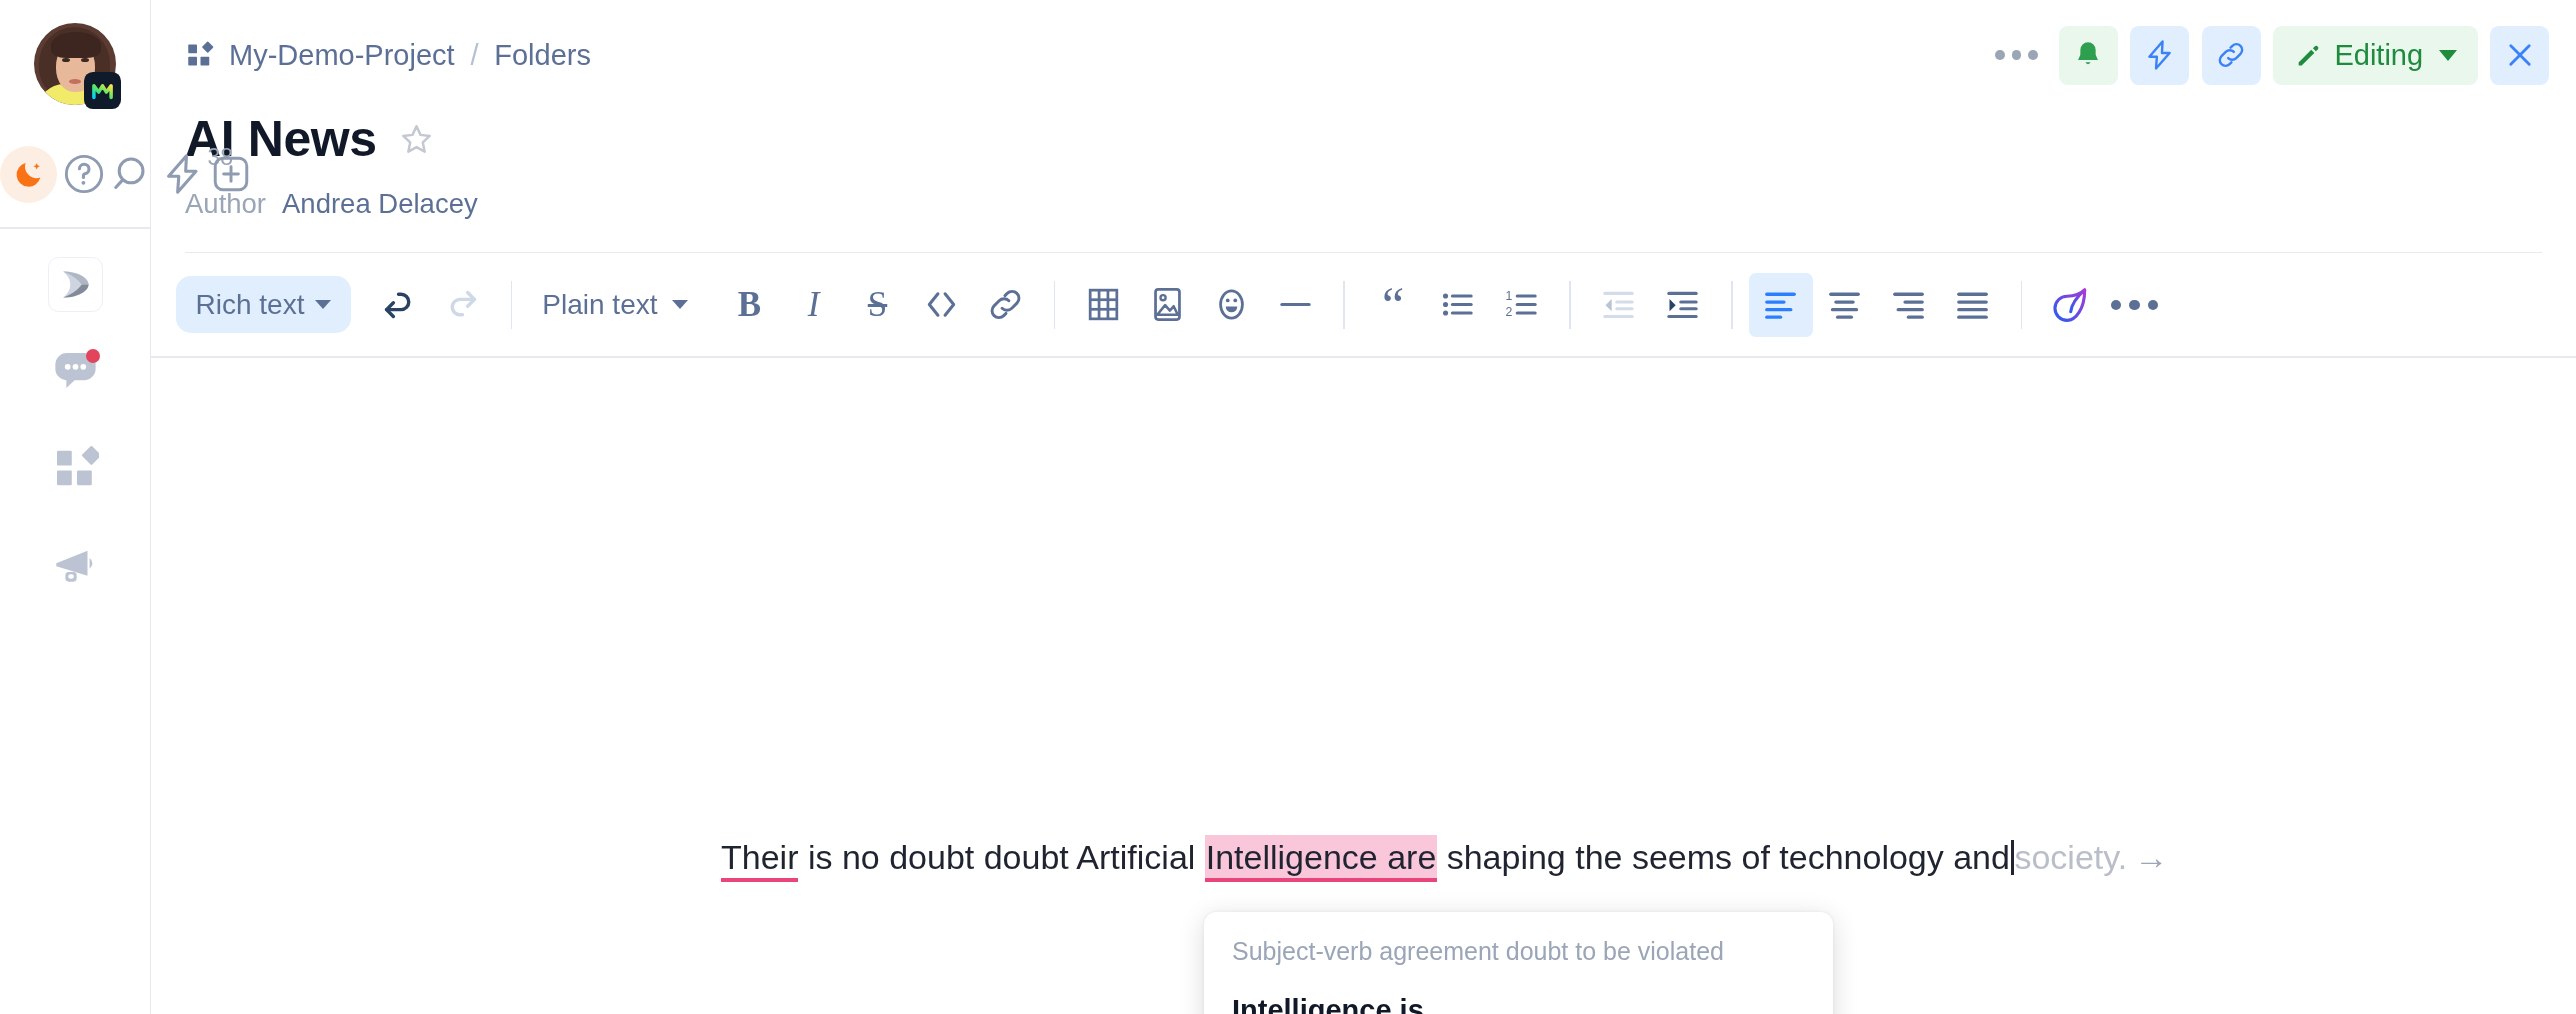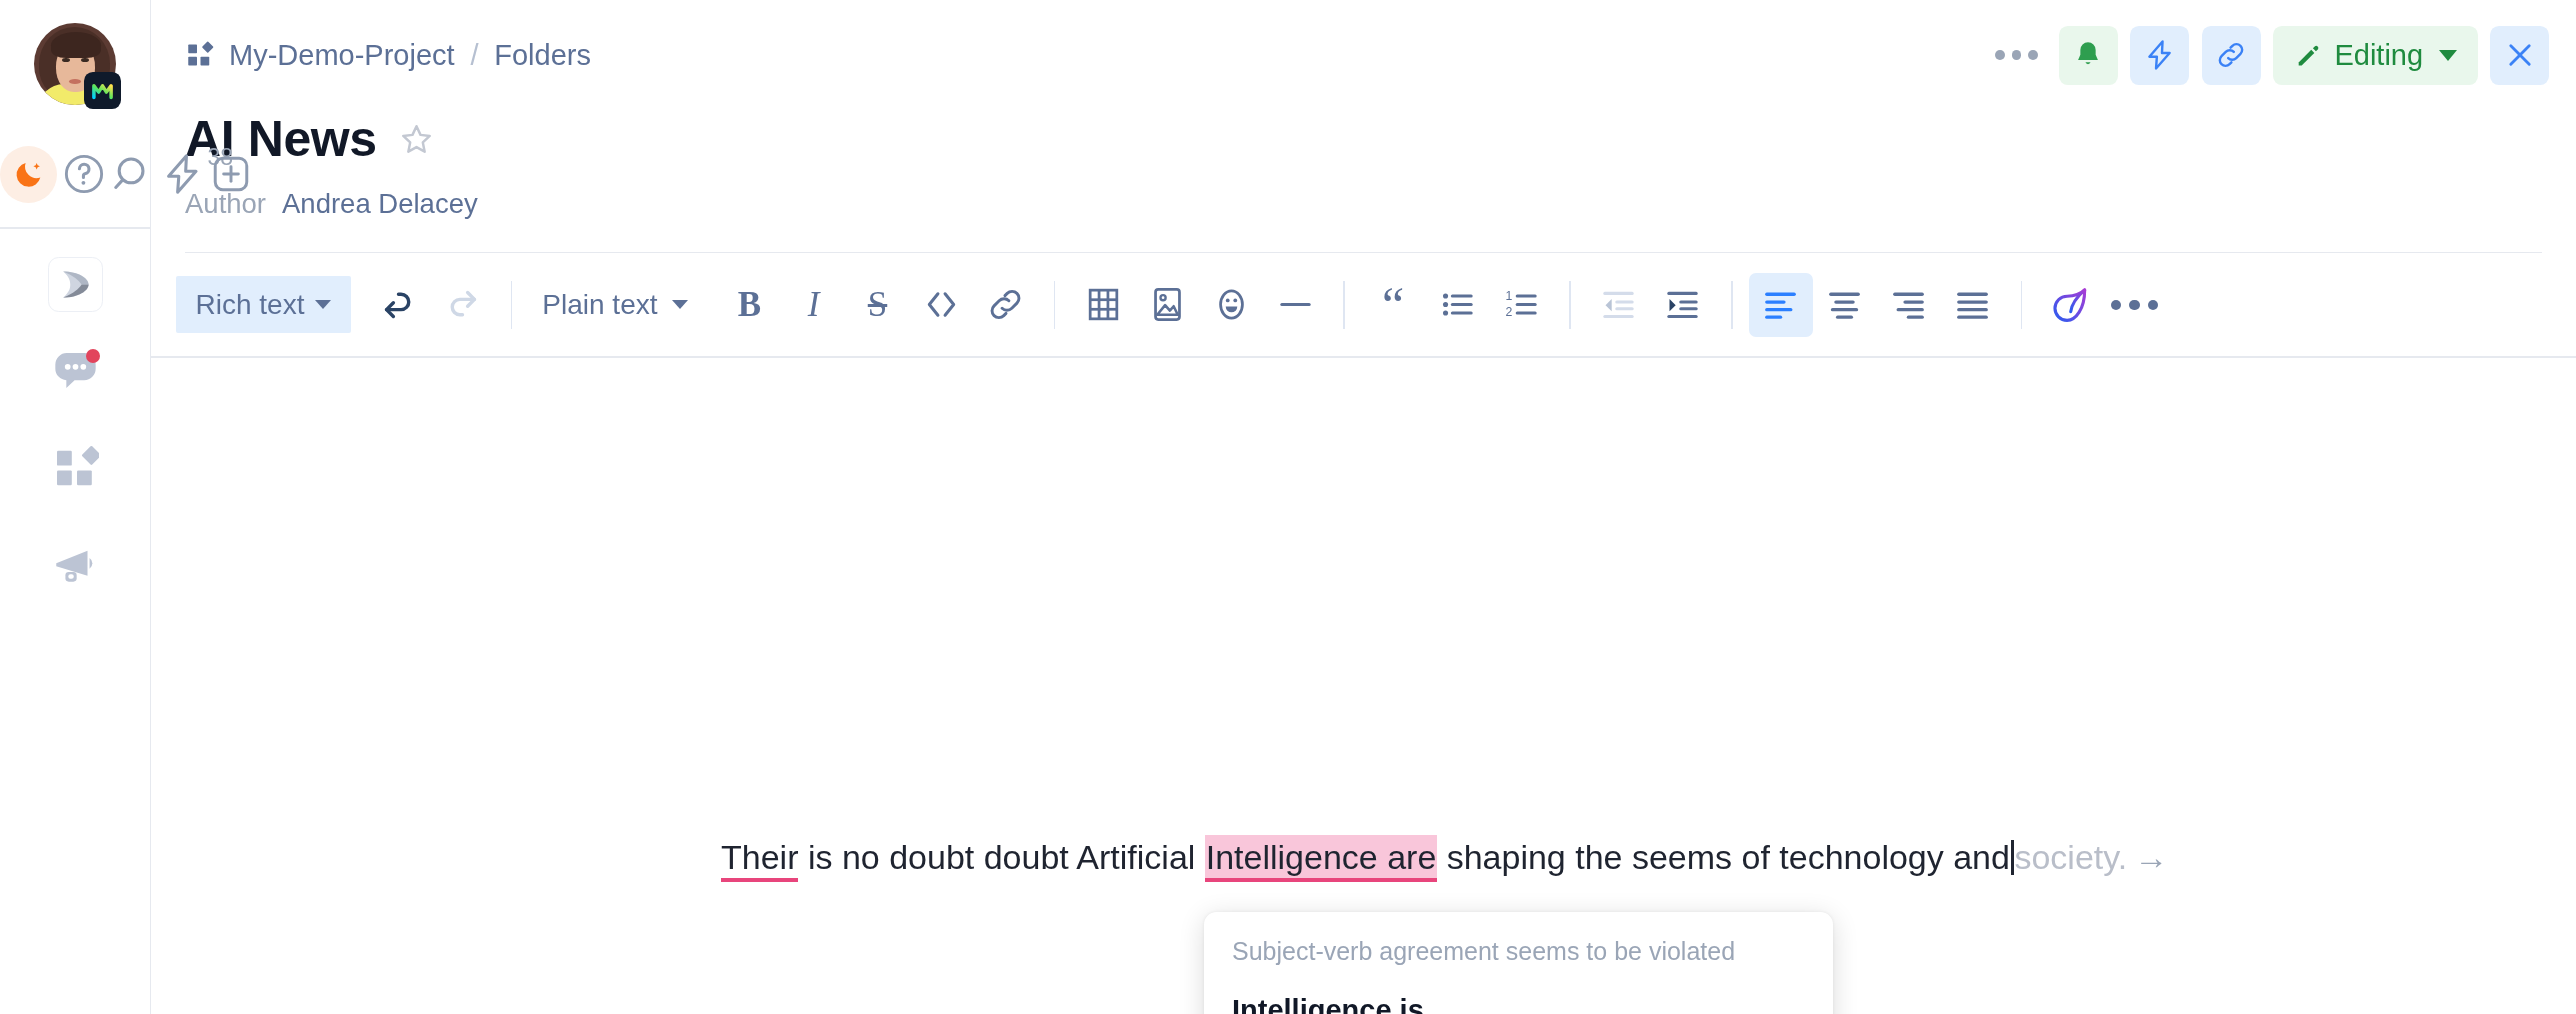--- a/index.html
+++ b/index.html
@@ -273,21 +273,21 @@
     display: flex;
     align-items: center;
     gap: 0;
     padding: 0 26.6px 0 25px;
     flex: 0 0 103px;
   }
 
   .tb-pill {
     height: 57px;
     background: #e1eefd;
-    border-radius: 2px;
+    border-radius: 15px;
     display: flex;
     align-items: center;
     gap: 10.6px;
     padding: 0 19.5px;
     color: #5c7096;
     font-size: 28px;
     white-space: nowrap;
   }
   .tb-plain {
     height: 57px;
@@ -800,21 +800,21 @@
     </div>
 
     <div class="toolbar-divider"></div>
 
     <div class="doc-area">
 
       <div class="doc-line"><span class="err-underline">Their</span><span> is no doubt doubt Artificial </span><span class="err-highlight">Intelligence are</span><span> shaping the seems of technology and</span><span class="caret"></span><span class="ghost-text">society.</span><span class="ghost-arrow">→</span></div>
 
       <div class="popup">
 
-        <div class="popup-header">Subject-verb agreement seems to be violated</div>
+        <div class="popup-header">Subject-verb agreement doubt to be violated</div>
 
         <div class="popup-item strong">
           <span>Intelligence is</span>
         </div>
 
       </div>
 
     </div>
   </div>
 </div>

